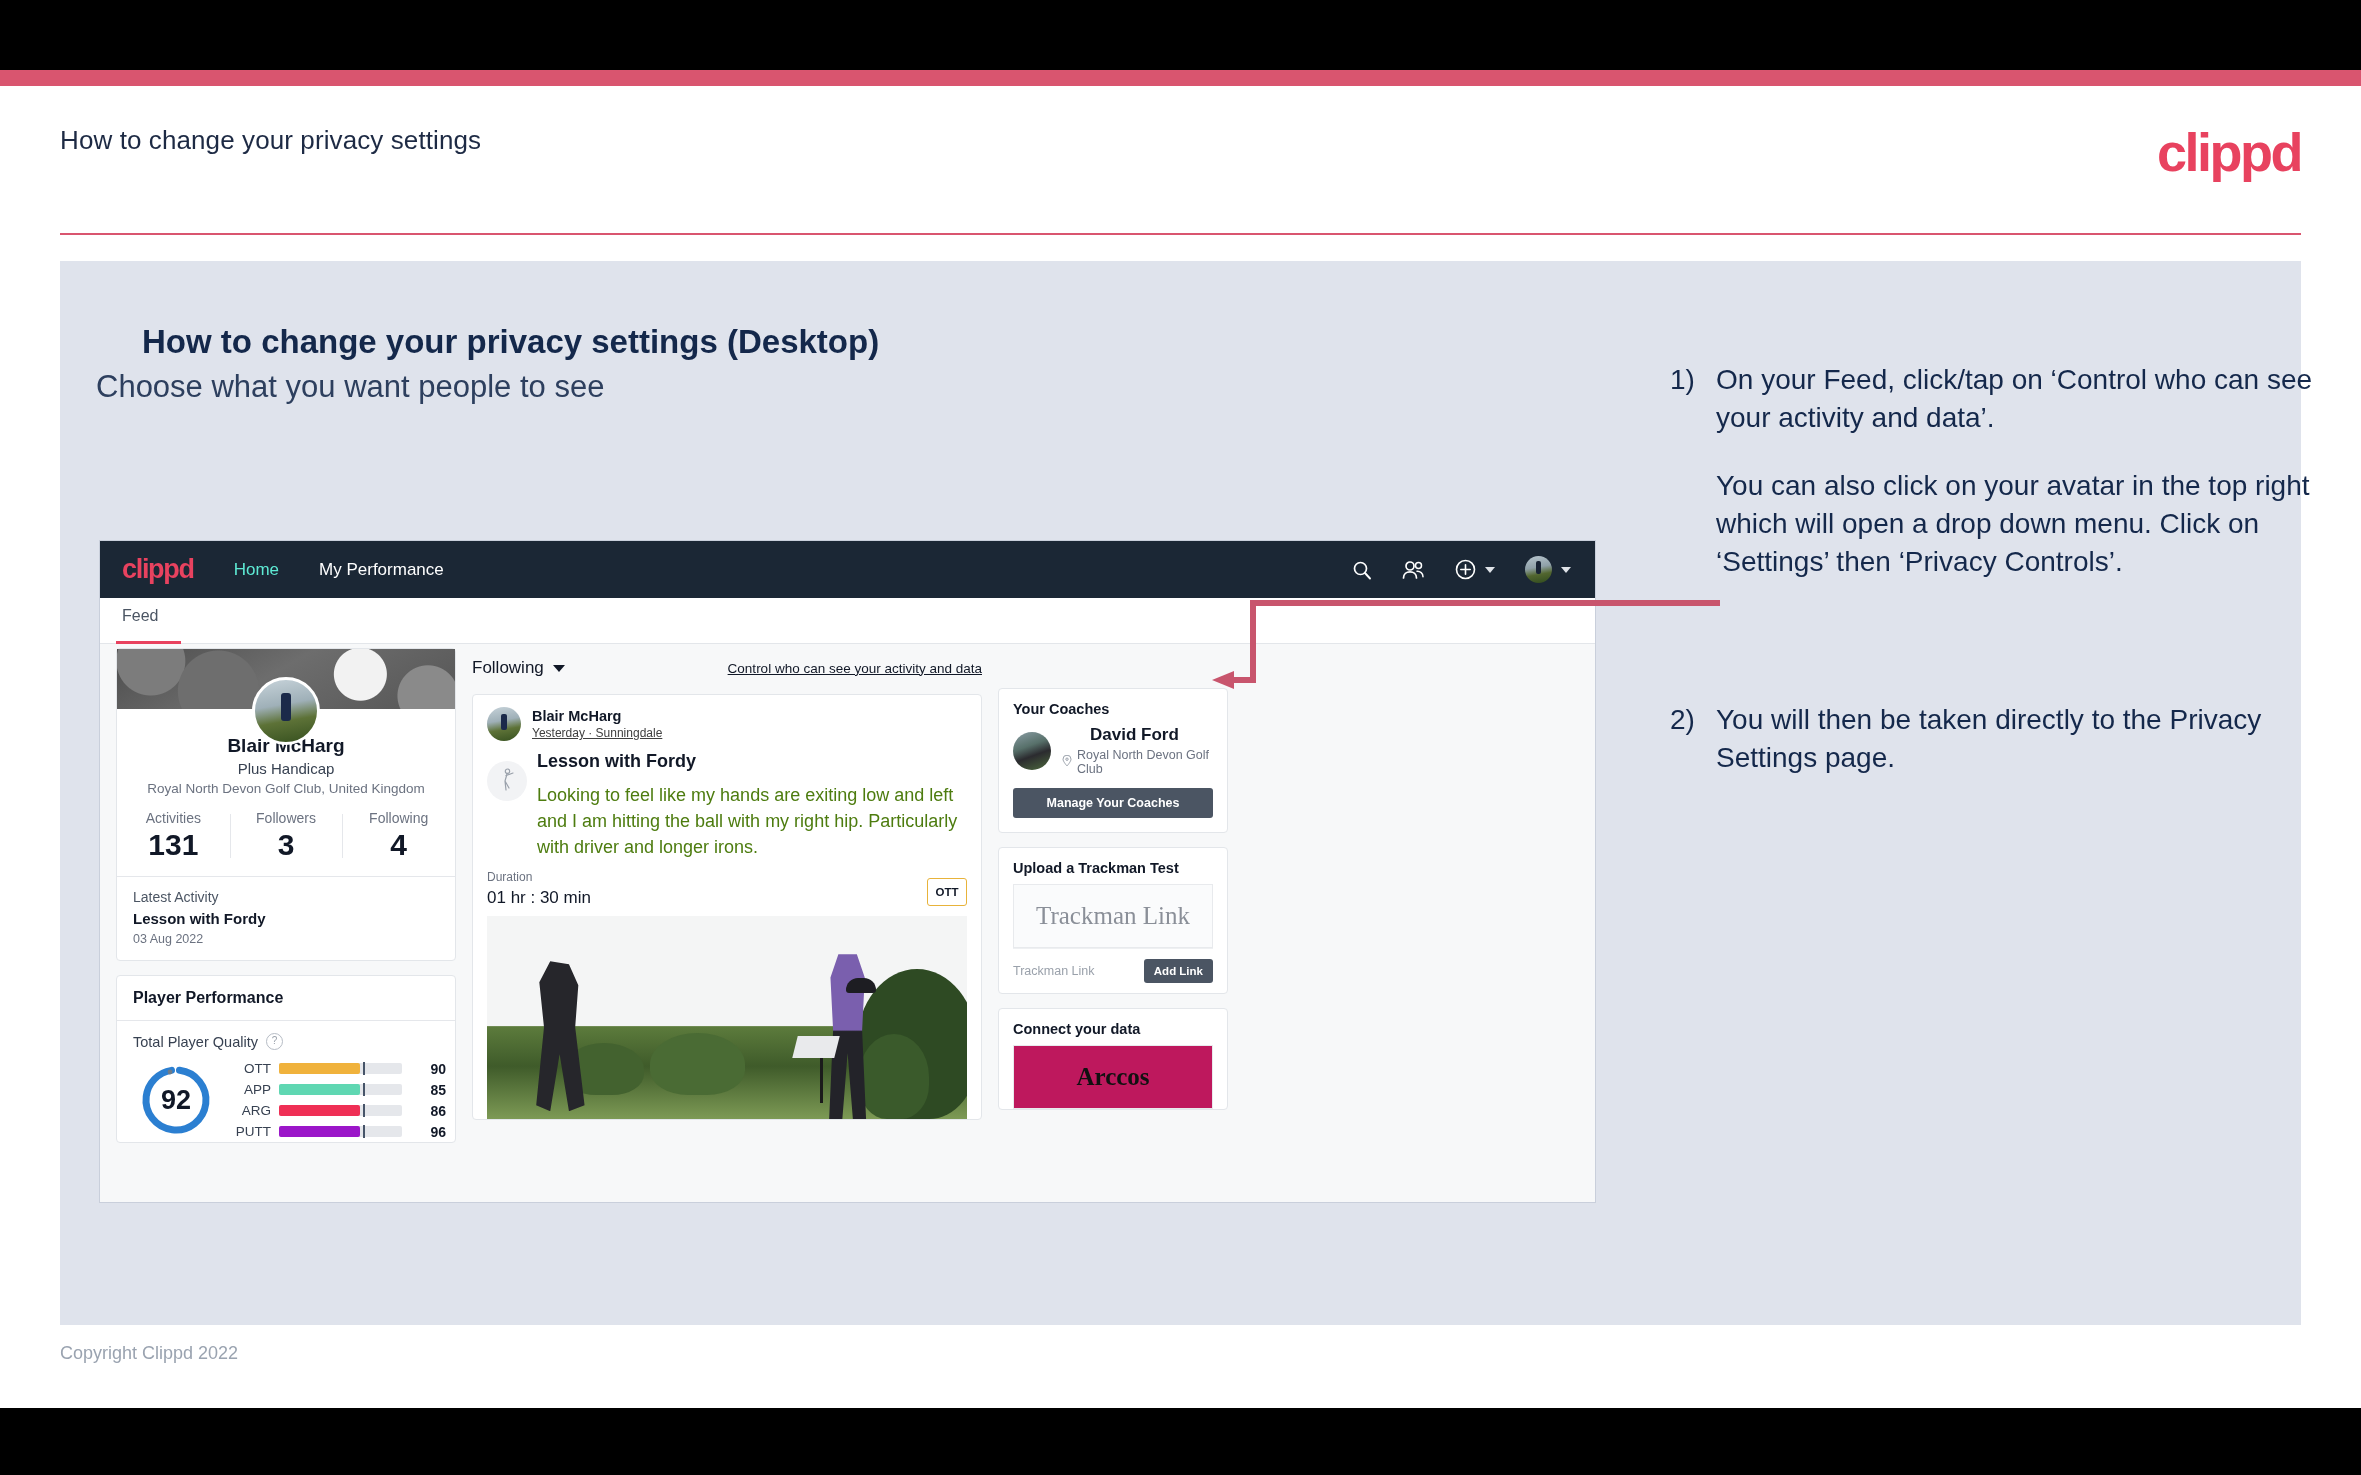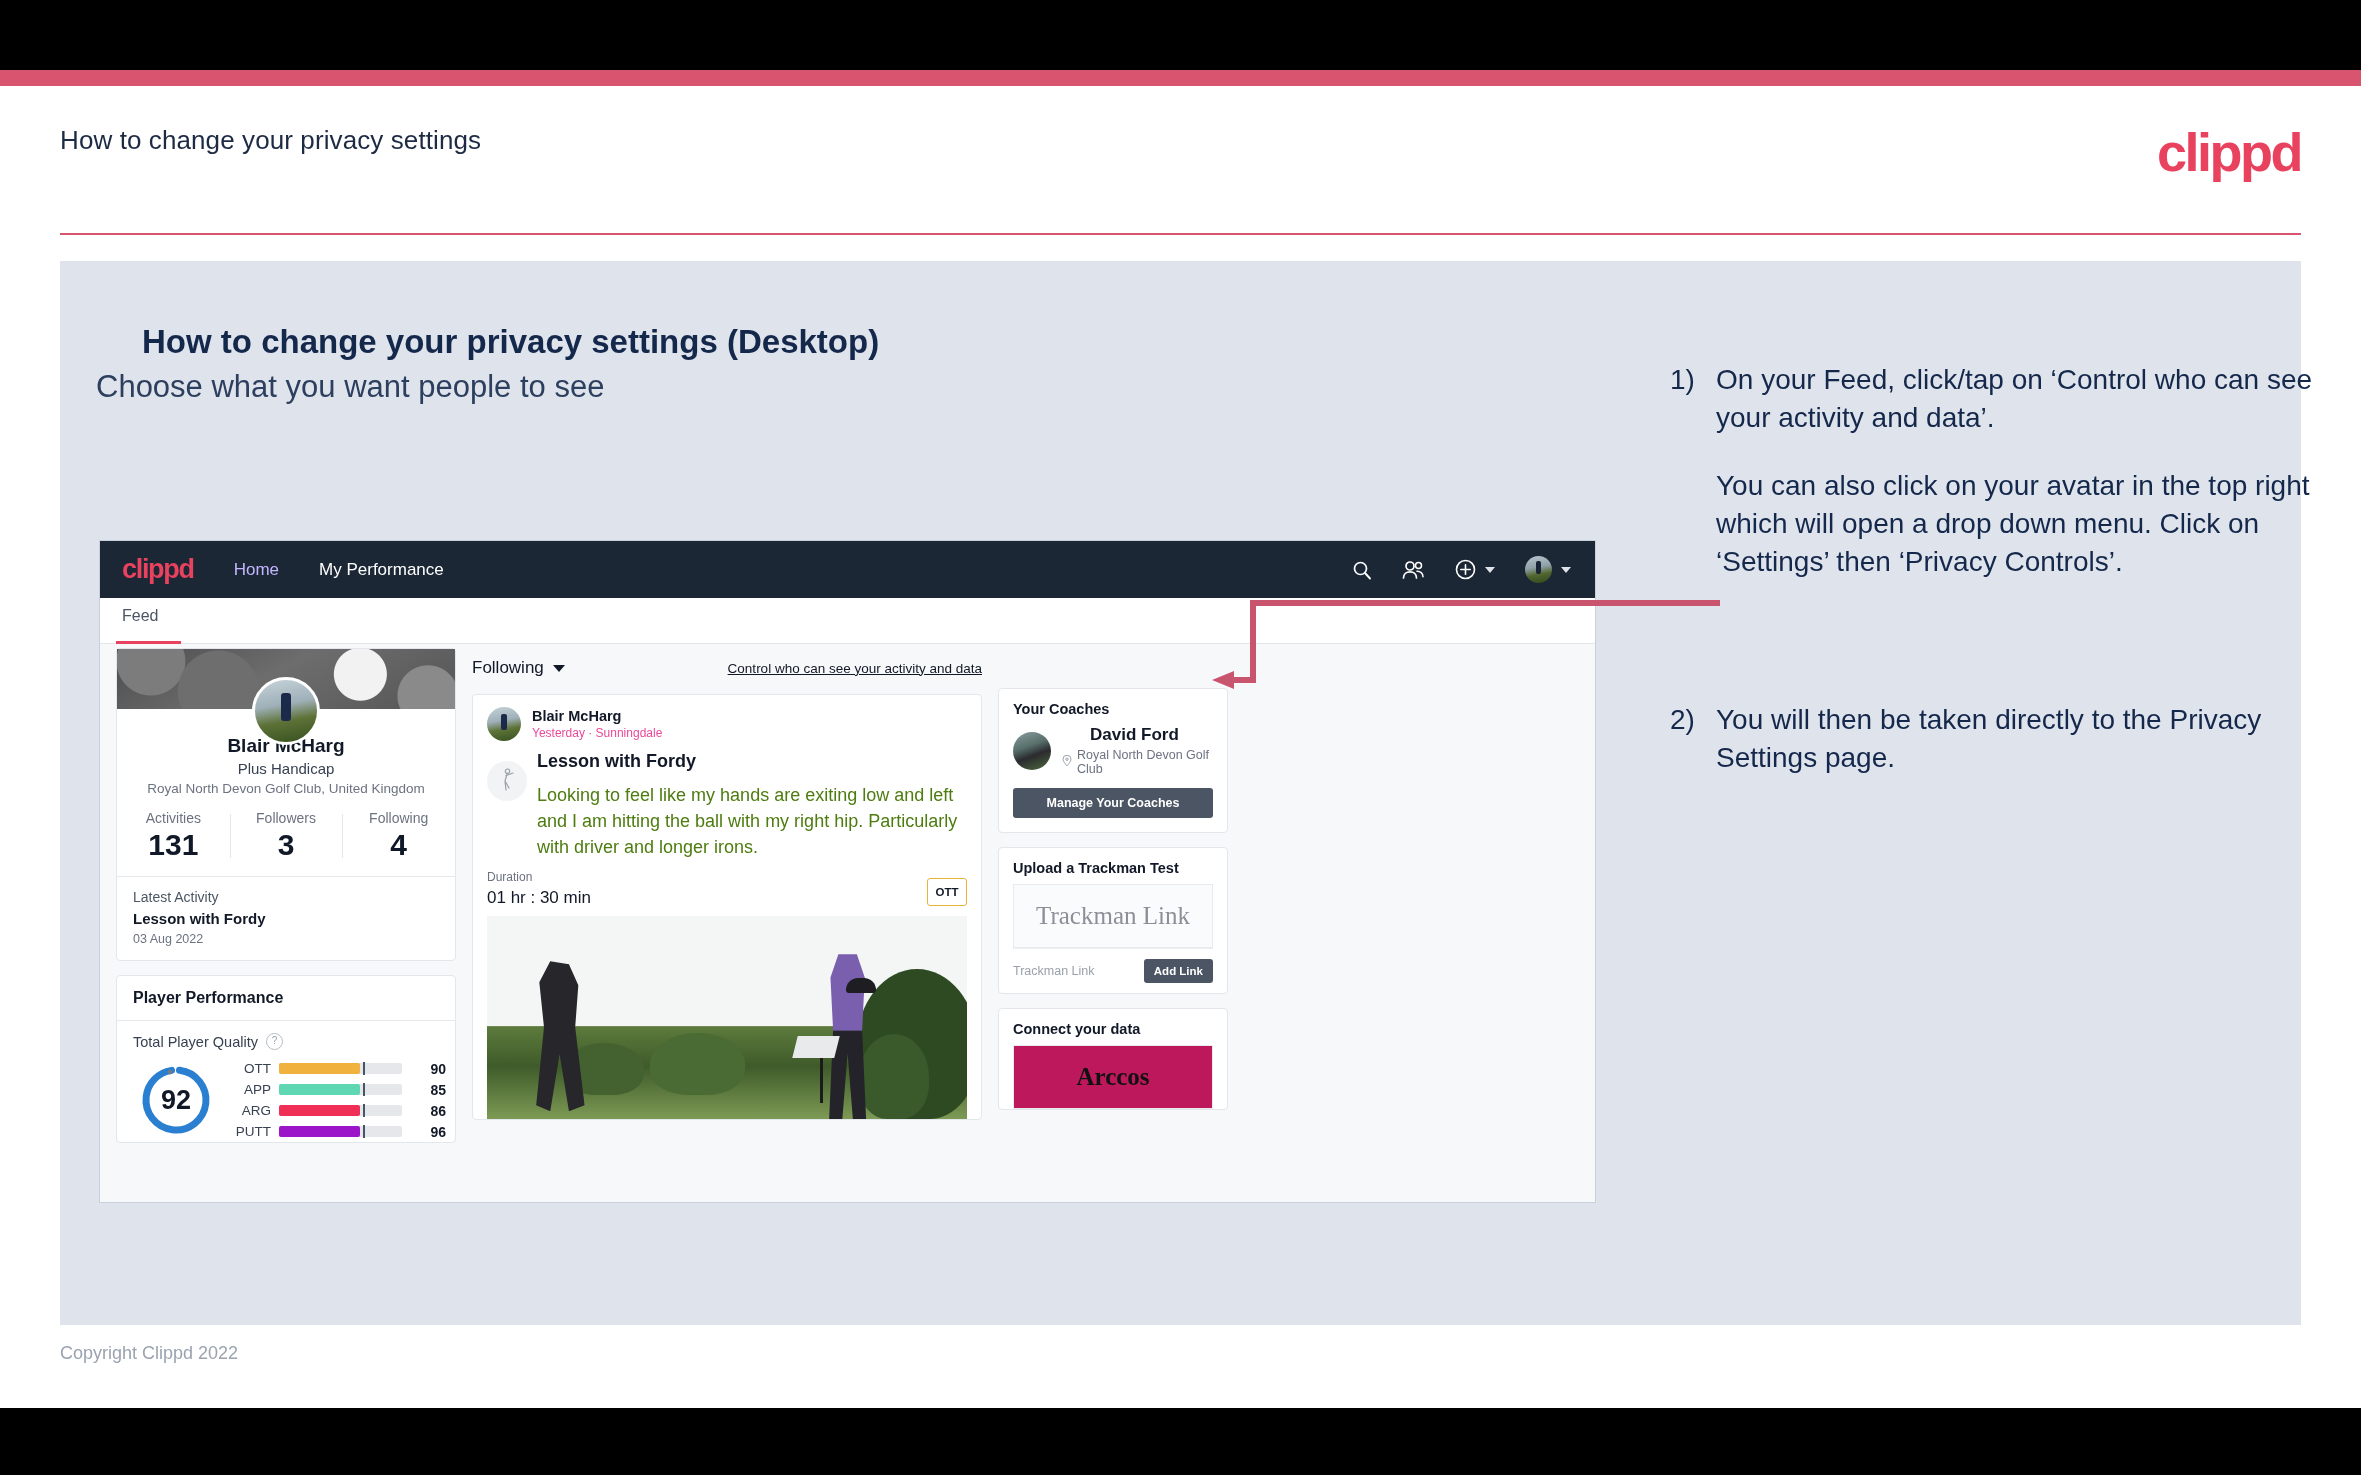--- a/index.html
+++ b/index.html
@@ -45,21 +45,21 @@
     box-shadow:0 0 0 1px #c9cfdb;
   }
   .app-nav{
     position:absolute;left:0;top:0;width:1495px;height:57px;background:#1b2735;
     display:flex;align-items:center;
   }
   .app-nav .logo{
     margin-left:22px;font-size:27px;font-weight:700;color:#e8425f;letter-spacing:-1.3px;
   }
   .app-nav .navlink{
-    margin-left:40px;font-size:17px;color:#c4b5fd;
+    margin-left:40px;font-size:17px;color:#5eead4;
   }
   .app-nav .navlink.active{color:#ffffff;}
   .app-nav .spacer{flex:1;}
   .nav-icons{display:flex;align-items:center;gap:30px;margin-right:24px;}
   .nav-icons svg{display:block;}
   .nav-avatar{
     width:27px;height:27px;border-radius:50%;
     background:linear-gradient(170deg,#b8c6cf 0%,#8fa0a8 42%,#52662f 66%,#2f4a1d 100%);
     position:relative;overflow:hidden;
   }
@@ -143,21 +143,21 @@
   .post{background:#fff;border:1px solid #e3e6ea;border-radius:4px;margin-top:6px;overflow:hidden;}
   .post-head{display:flex;align-items:center;padding:12px 14px 6px;}
   .post-av{
     width:34px;height:34px;border-radius:50%;flex:0 0 34px;
     background:linear-gradient(170deg,#c7d3da 0%,#9fb0b8 40%,#5d7237 64%,#36501f 100%);
     position:relative;overflow:hidden;
   }
   .post-av::after{content:"";position:absolute;left:14px;top:7px;width:6px;height:16px;background:#1b2a4a;border-radius:2px;}
   .post-meta{margin-left:11px;}
   .post-name{font-size:14.5px;font-weight:700;color:#111827;}
-  .post-when{font-size:12px;color:#ec4899;margin-top:2px;}
+  .post-when{font-size:12px;color:#404040;margin-top:2px;text-decoration:underline;}
   .post-main{display:flex;padding:4px 14px 0;}
   .post-icon{
     width:40px;height:40px;border-radius:50%;background:#f2f3f5;flex:0 0 40px;margin-top:10px;
     display:flex;align-items:center;justify-content:center;
   }
   .post-text{margin-left:10px;flex:1;}
   .post-title{font-size:18px;font-weight:700;color:#111827;}
   .post-desc{font-size:18px;color:#4d7c0f;line-height:1.45;margin-top:10px;}
   .post-foot{display:flex;align-items:flex-end;padding:10px 14px 8px;}
   .dur-lbl{font-size:12px;color:#6b7280;}

